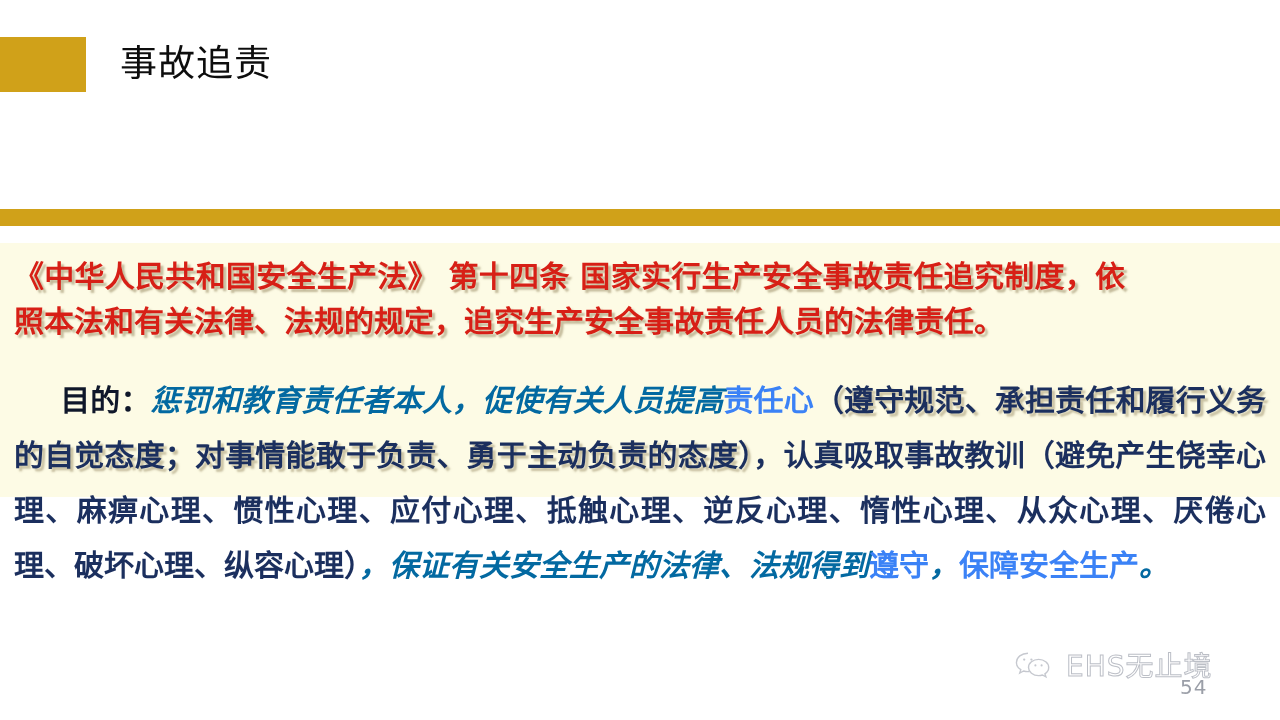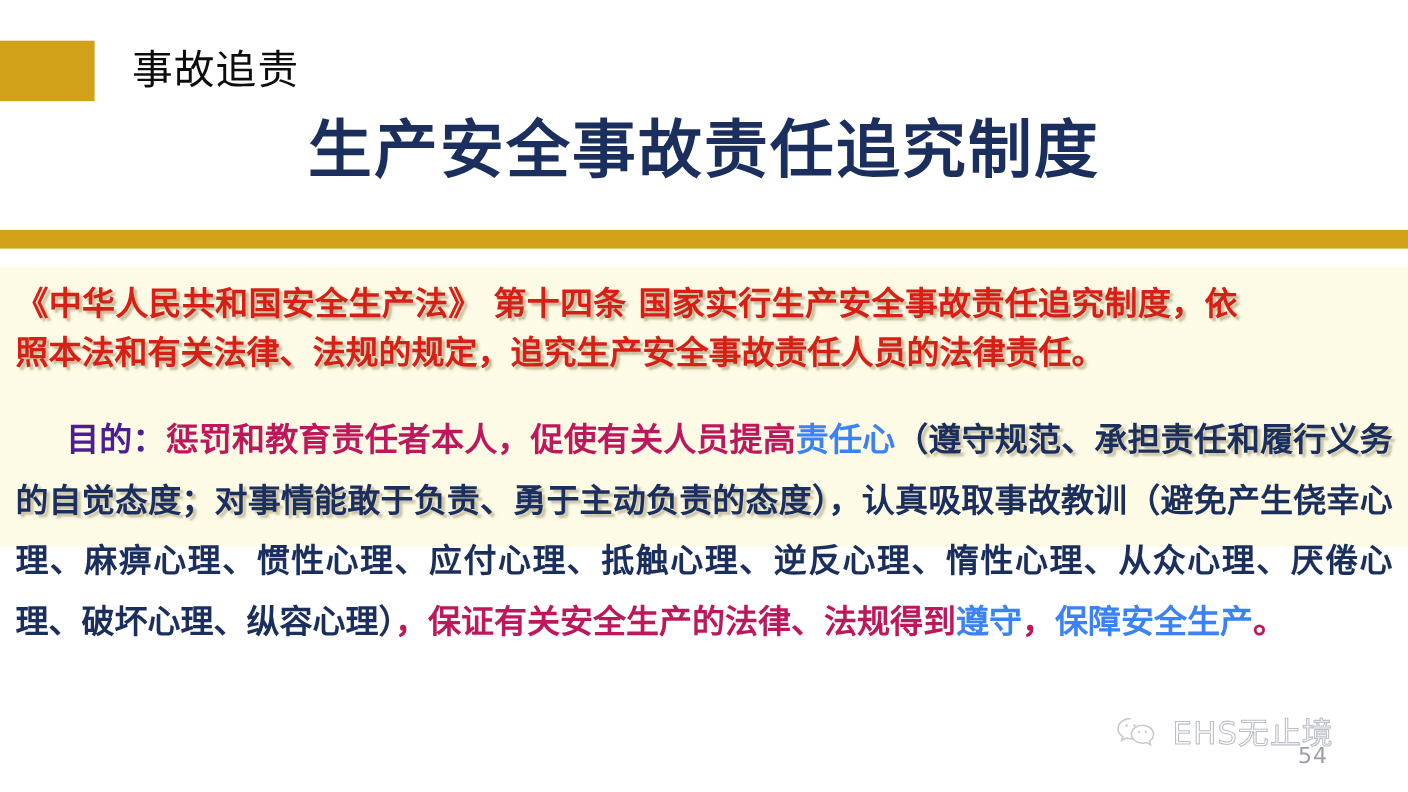--- a/index.html
+++ b/index.html
@@ -96,22 +96,22 @@
     padding:0 14px;
     font-size:30px;
     line-height:55px;
     text-align:justify;
     text-justify:inter-character;
     color:#111111;
   }
   .purpose .indent { display:inline-block; width:46px; }
 
   .t-red     { color:#3b82f6;font-family:Liberation Serif, serif; }
-  .t-red-dk  { color:#4c1d95; }
-  .t-black   { color:#be185d; }
+  .t-red-dk  { color:#0f172a; }
+  .t-black   { color:#0369a1;font-style:italic; }
   .t-navy    { color:#1b2f5e; }
   .sh        { text-shadow:3px 3px 2px rgba(150,135,95,0.5); }
 
   
   .watermark {
     position:absolute;
     left:1014px; top:650px;
     display:flex;
     align-items:center;
     gap:6px;
@@ -138,21 +138,20 @@
   }
 </style>
 </head>
 <body>
 
 <div class="slide">
 
   <div class="kicker-swatch"></div>
   <div class="kicker-text">事故追责</div>
 
-  <h1 class="main-title">生产安全事故责任追究制度</h1>
 
   <div class="gold-rule"></div>
 
   <div class="cream-band"></div>
 
   <div class="body-wrap">
 
     <p class="para statute">
       <span>《中华人民共和国安全生产法》</span>
       <span>第十四条</span>

